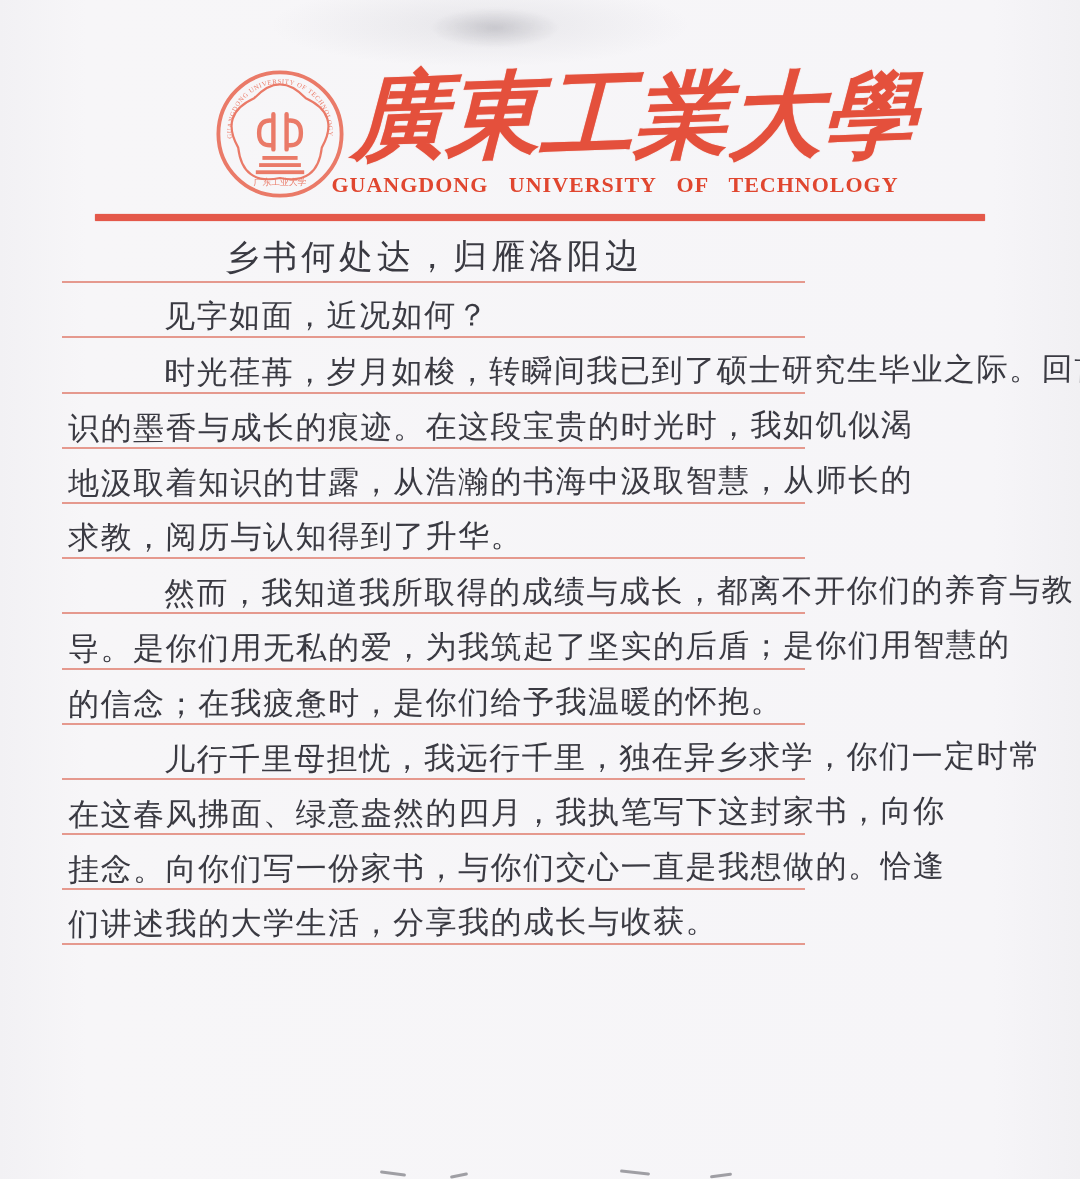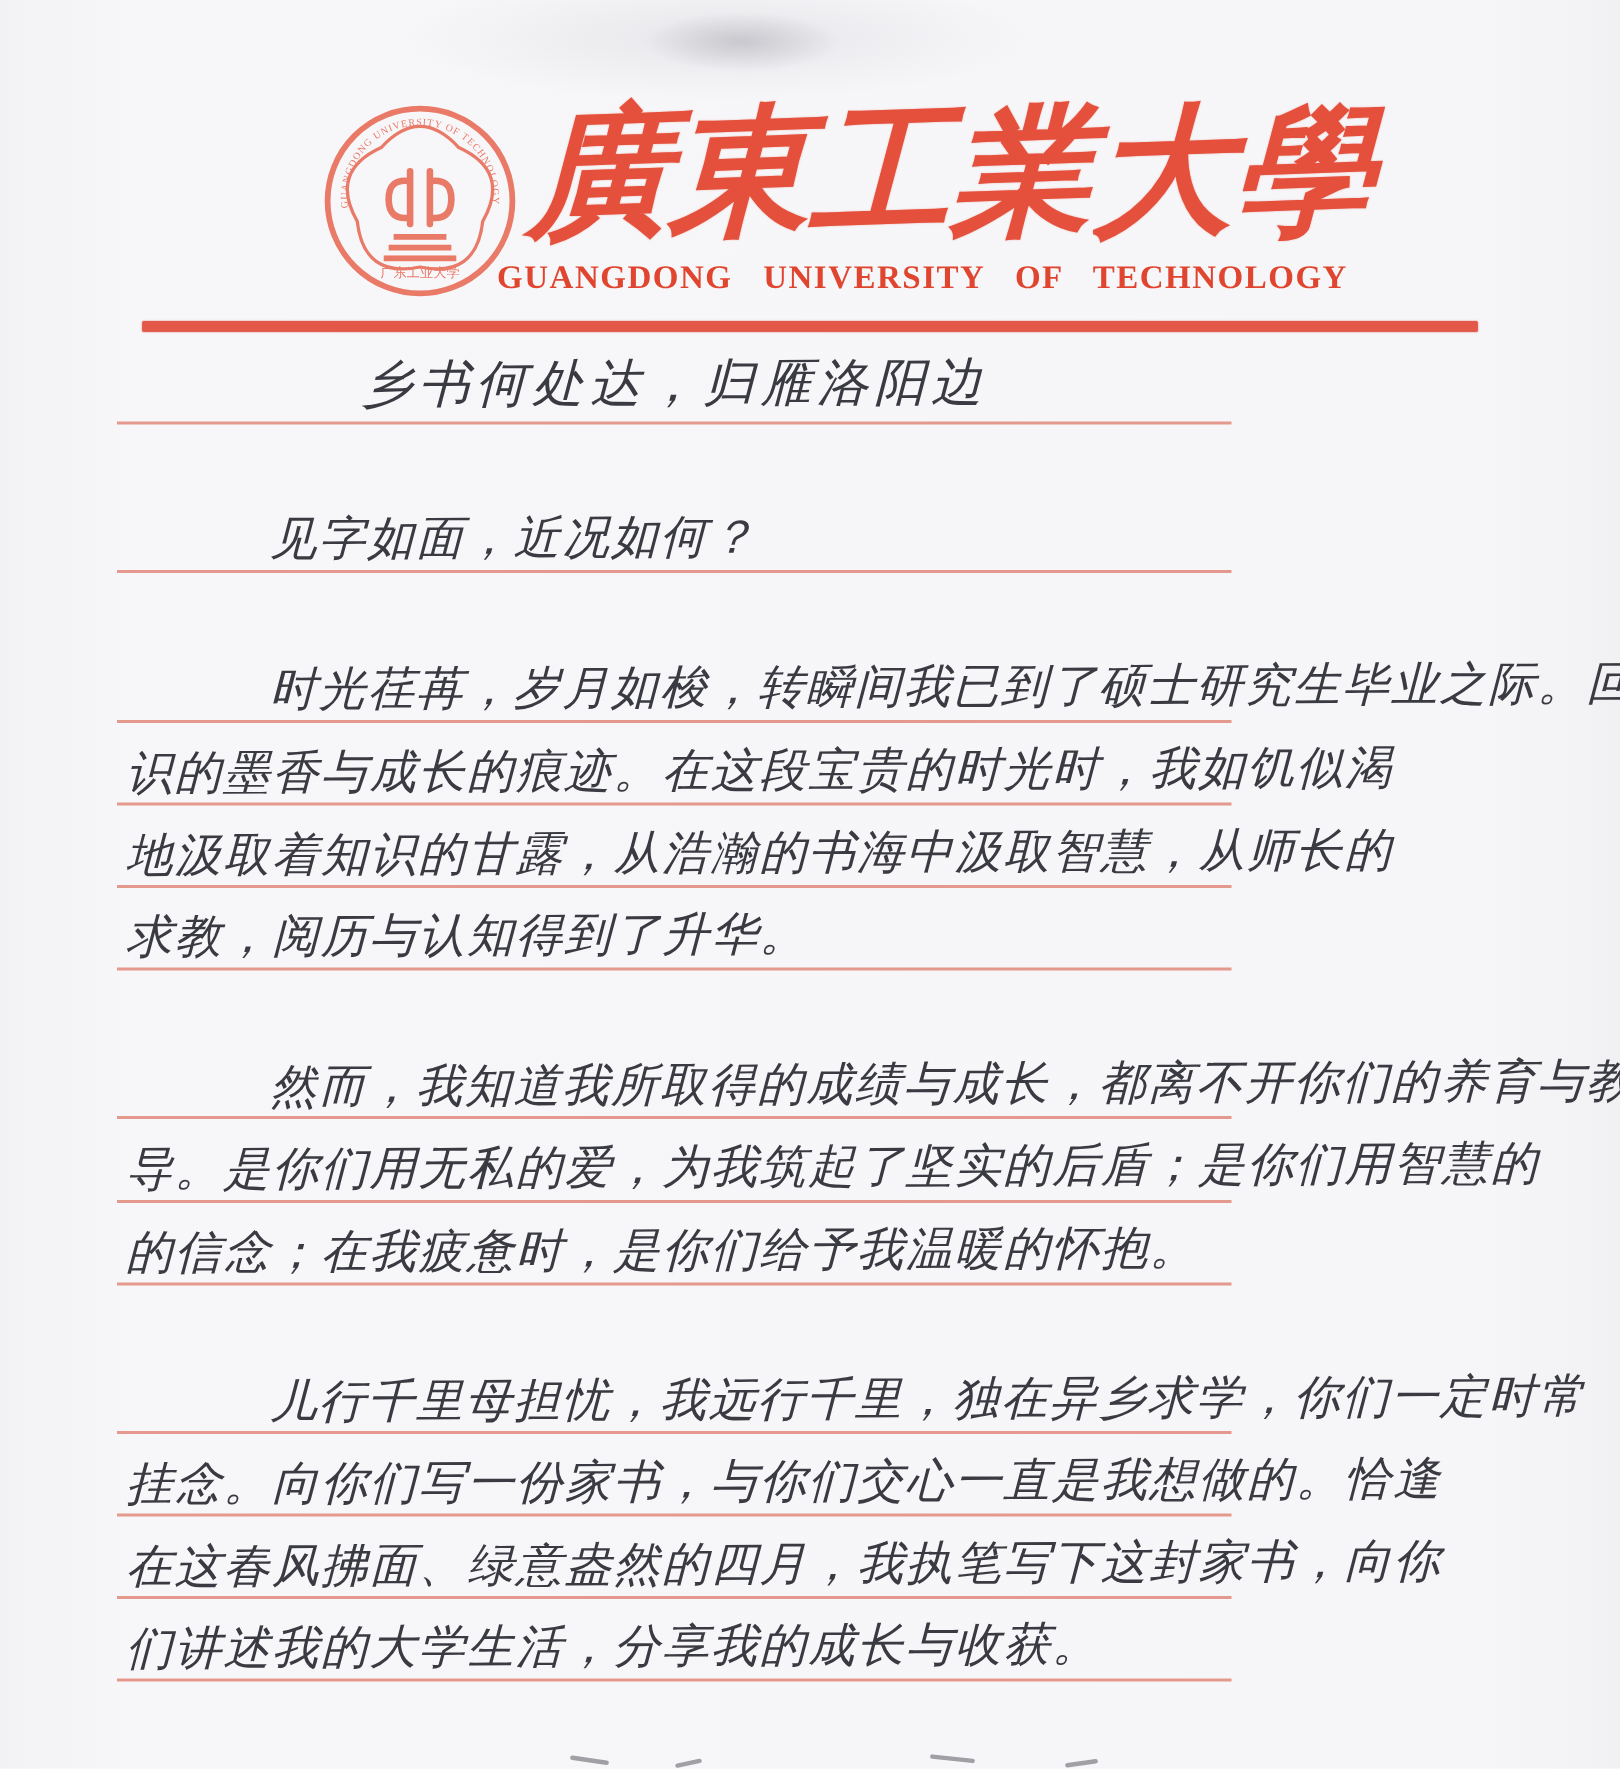--- a/index.html
+++ b/index.html
@@ -31,31 +31,31 @@
     font-family:"Liberation Serif", serif;
     font-weight:bold;font-size:22px;letter-spacing:1px;word-spacing:14px;
     white-space:nowrap;
   }
   .red-bar{
     position:absolute;left:95px;top:214px;width:890px;height:7px;
     background:#e4584a;border-radius:1px;
     box-shadow:0 0 1px #d84a3a;
   }
   
-  .rows{position:absolute;left:16px;top:228px;width:863px;font-style:italic;}
+  .rows{position:absolute;left:0;top:228px;width:863px;}
   .row{
     height:55.2px;
     margin:0 58px 0 62px;
     border-bottom:2px solid #e5998e;
     display:flex;align-items:flex-end;
     padding-left:6px;
     box-sizing:border-box;
   }
   .row--center{justify-content:center;padding-left:0;}
-  .row--indent{padding-left:102px;margin-top:44px;}
+  .row--indent{padding-left:102px;}
   .hw{
     font-family:"DejaVu Sans", sans-serif;
     font-size:31px;line-height:1.1;
     color:#3a3a42;
     letter-spacing:1.5px;
     padding-bottom:4px;
     transform:rotate(-0.25deg) skewX(-1deg);
     white-space:nowrap;
   }
   .hw--title{font-size:34px;letter-spacing:4px;padding-bottom:6px;}
@@ -143,24 +143,24 @@
     <div class="row">
       <span class="hw">导。是你们用无私的爱，为我筑起了坚实的后盾；是你们用智慧的</span>
     </div>
     <div class="row">
       <span class="hw">的信念；在我疲惫时，是你们给予我温暖的怀抱。</span>
     </div>
     <div class="row row--indent">
       <span class="hw">儿行千里母担忧，我远行千里，独在异乡求学，你们一定时常</span>
     </div>
     <div class="row">
-      <span class="hw">挂念。向你们写一份家书，与你们交心一直是我想做的。恰逢</span>
+      <span class="hw">在这春风拂面、绿意盎然的四月，我执笔写下这封家书，向你</span>
     </div>
     <div class="row">
-      <span class="hw">在这春风拂面、绿意盎然的四月，我执笔写下这封家书，向你</span>
+      <span class="hw">挂念。向你们写一份家书，与你们交心一直是我想做的。恰逢</span>
     </div>
     <div class="row">
       <span class="hw">们讲述我的大学生活，分享我的成长与收获。</span>
     </div>
   </div>
 
   <div class="partial-strokes">
     <i></i>
       <i></i>
       <i></i>

